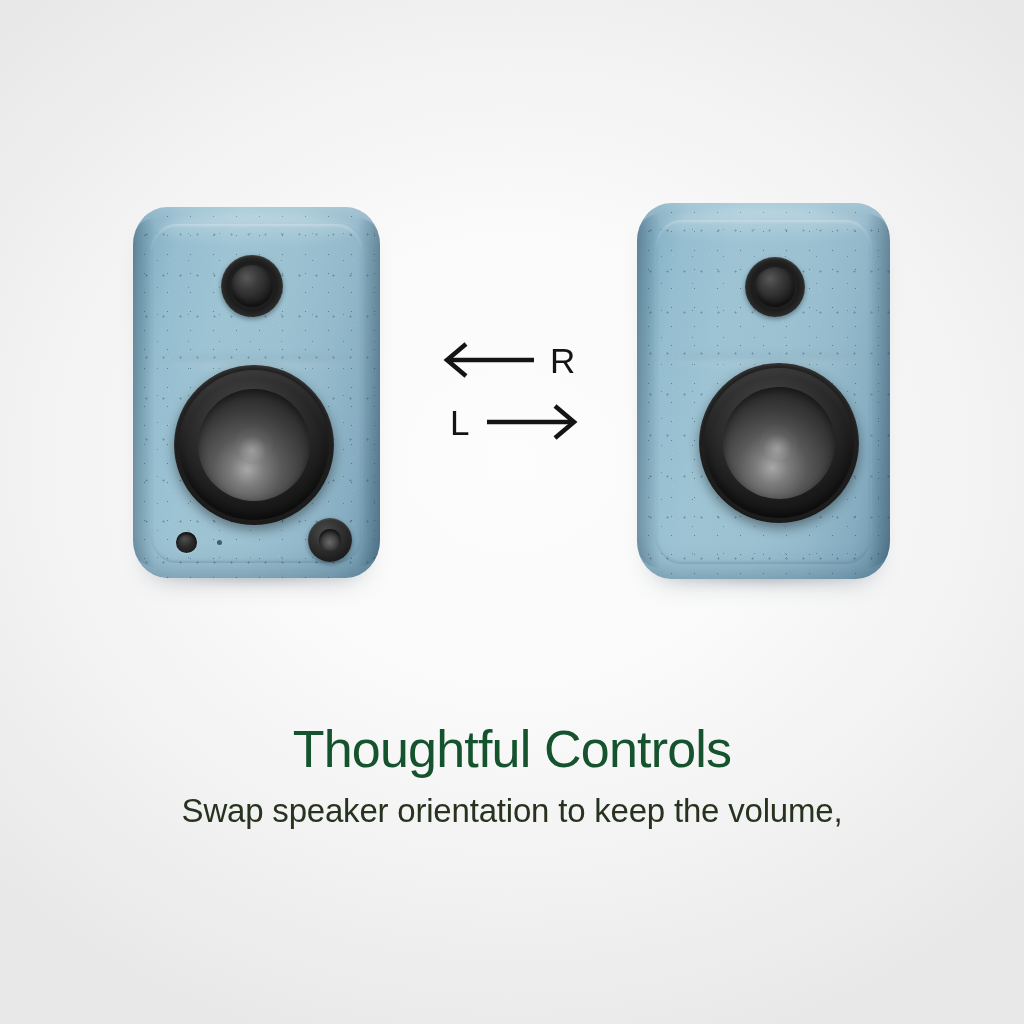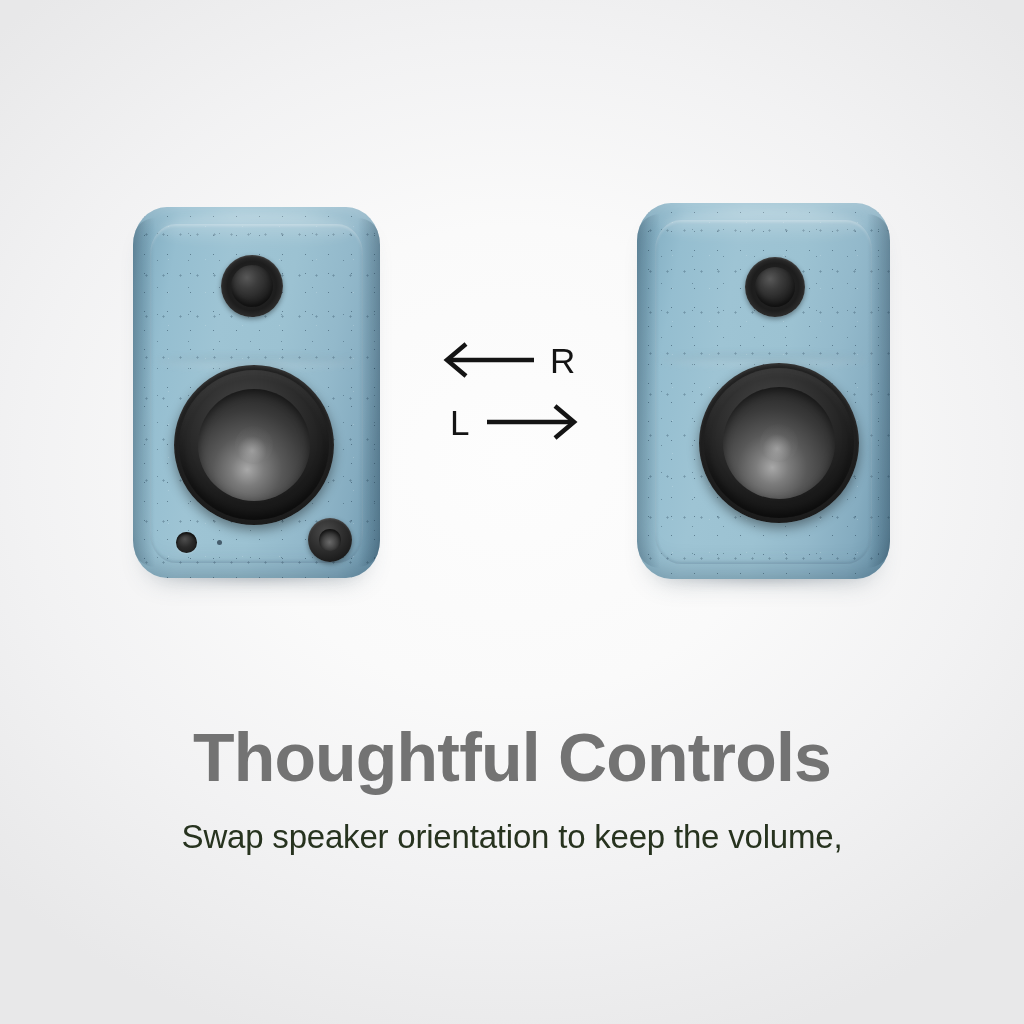--- a/index.html
+++ b/index.html
@@ -184,28 +184,28 @@
   }
   .arrow-svg { display:block; }
 
   
   #caption {
     position:absolute; left:0; right:0; top:722px;
     text-align:center;
     padding:0 40px;
   }
   #title {
-    font-size:68px;
-    font-weight:bold;
+    font-size:52px;
+    font-weight:normal;
     letter-spacing:-0.8px;
-    color:#737373;
+    color:#14532d;
     line-height:1.05;
   }
   #subtitle {
-    margin-top:22px;
+    margin-top:12px;
     font-size:33px;
     line-height:1.34;
     color:#27331f;
     letter-spacing:-0.2px;
   }
   #subtitle span { display:block; }
 </style>
 </head>
 <body>
 

